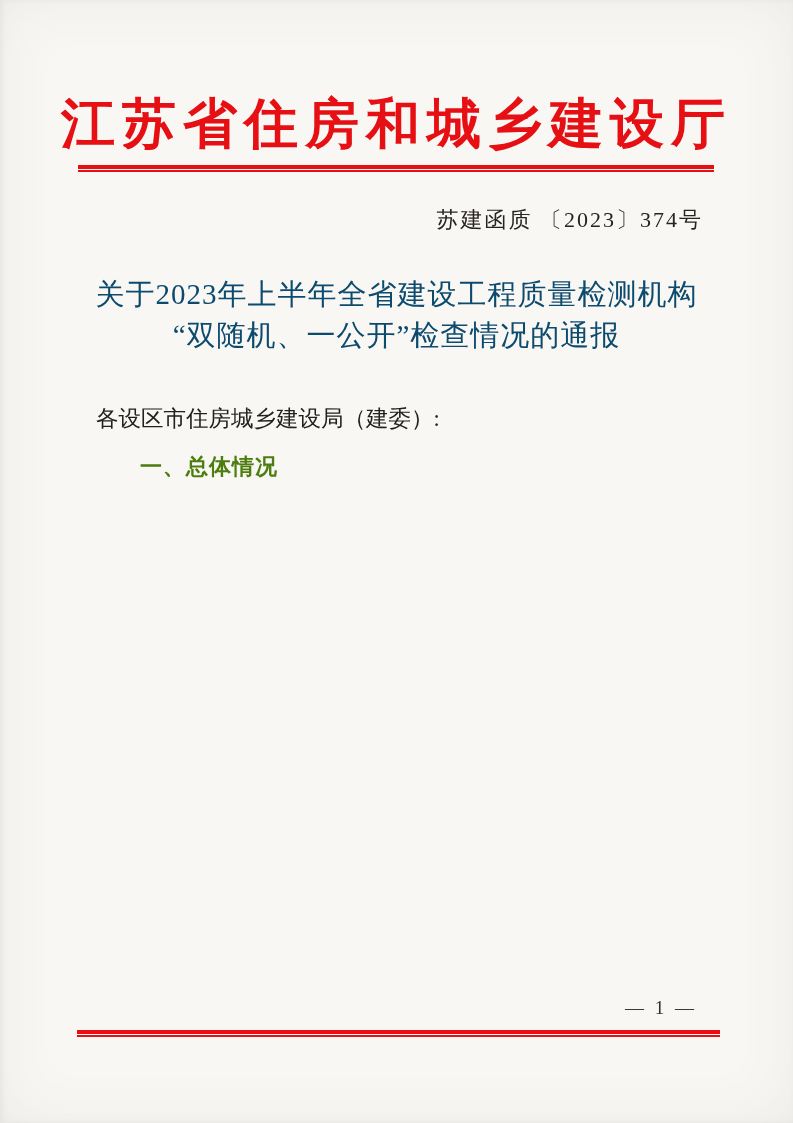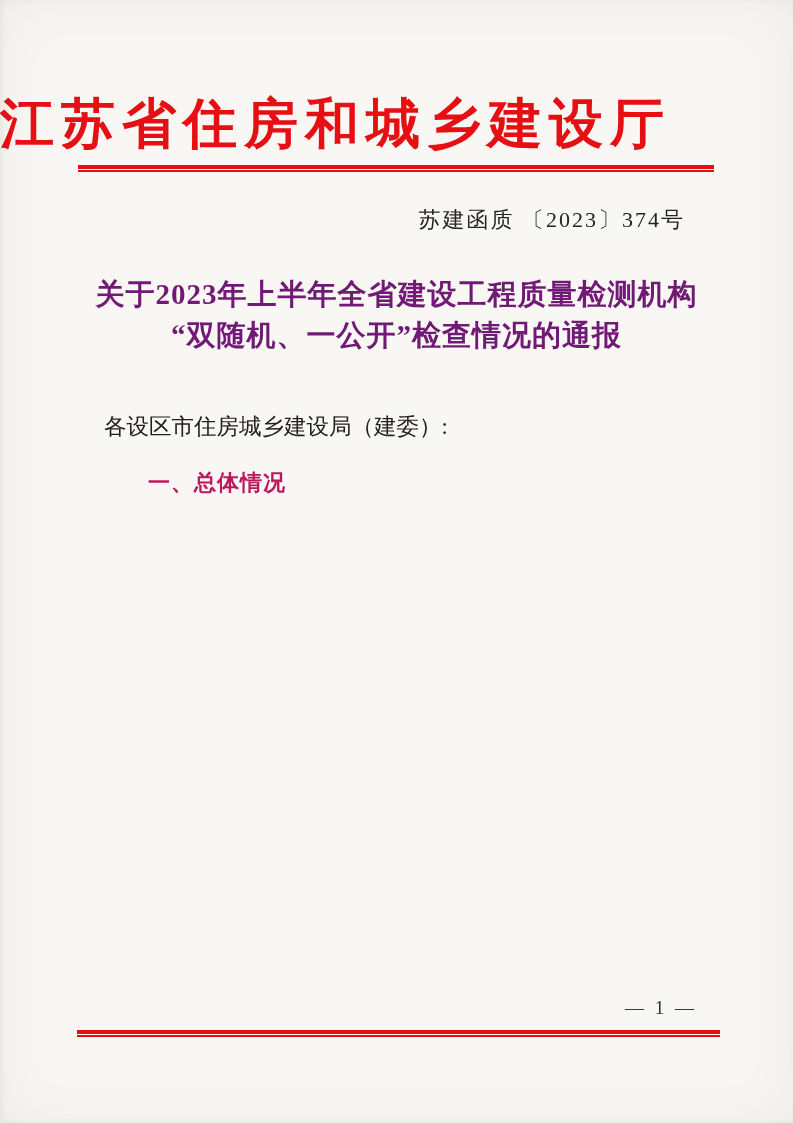--- a/index.html
+++ b/index.html
@@ -13,72 +13,72 @@
     width: 793px;
     height: 1123px;
     background: #f8f7f4;
     box-shadow: inset 0 0 60px rgba(90,80,70,0.07), inset 2px 0 6px rgba(0,0,0,0.05);
     overflow: hidden;
     color: #1c1a18;
   }
   .agency-name {
     position: absolute;
     top: 88px; left: 0; right: 0;
-    text-align: left;
+    text-align: center;
     font-size: 54px;
     font-weight: bold;
     letter-spacing: 7px;
     color: var(--accent, #e60f13);
     white-space: nowrap;
   }
   .rule {
     position: absolute;
     height: 7px;
     border-top: 4px solid var(--accent, #e60f13);
     border-bottom: 2px solid var(--accent, #e60f13);
     background: transparent;
   }
   .rule-top { left: 78px; width: 636px; top: 165px; }
   .doc-number {
     position: absolute;
     top: 205px;
-    right: 108px;
+    right: 90px;
     font-size: 22px;
     letter-spacing: 2px;
     color: #262320;
     white-space: nowrap;
   }
   .doc-title {
     position: absolute;
     top: 274px; left: 0; right: 0;
     text-align: center;
     font-size: 29px;
     line-height: 41px;
-    font-weight: bold;
+    font-weight: normal;
     letter-spacing: 1px;
-    color: #701a75;
+    color: #0c4a6e;
   }
   .body-text {
     position: absolute;
     top: 391px;
     left: 88px;
     width: 624px;
     font-size: 22.5px;
     line-height: 40px;
     text-align: justify;
     color: #23201d;
   }
-  .body-text p { margin: 16px; }
+  .body-text p { margin: 8px; }
   .indent { text-indent: 2em; }
   .section-heading {
     font-weight: bold;
     font-family: "Liberation Sans", "DejaVu Sans", sans-serif;
     font-size: 22px;
     letter-spacing: 1px;
-    color: #be185d;
+    color: #4d7c0f;
   }
   .page-number {
     position: absolute;
     top: 997px;
     right: 96px;
     font-size: 19px;
     letter-spacing: 3px;
     color: #33302c;
     white-space: nowrap;
   }

